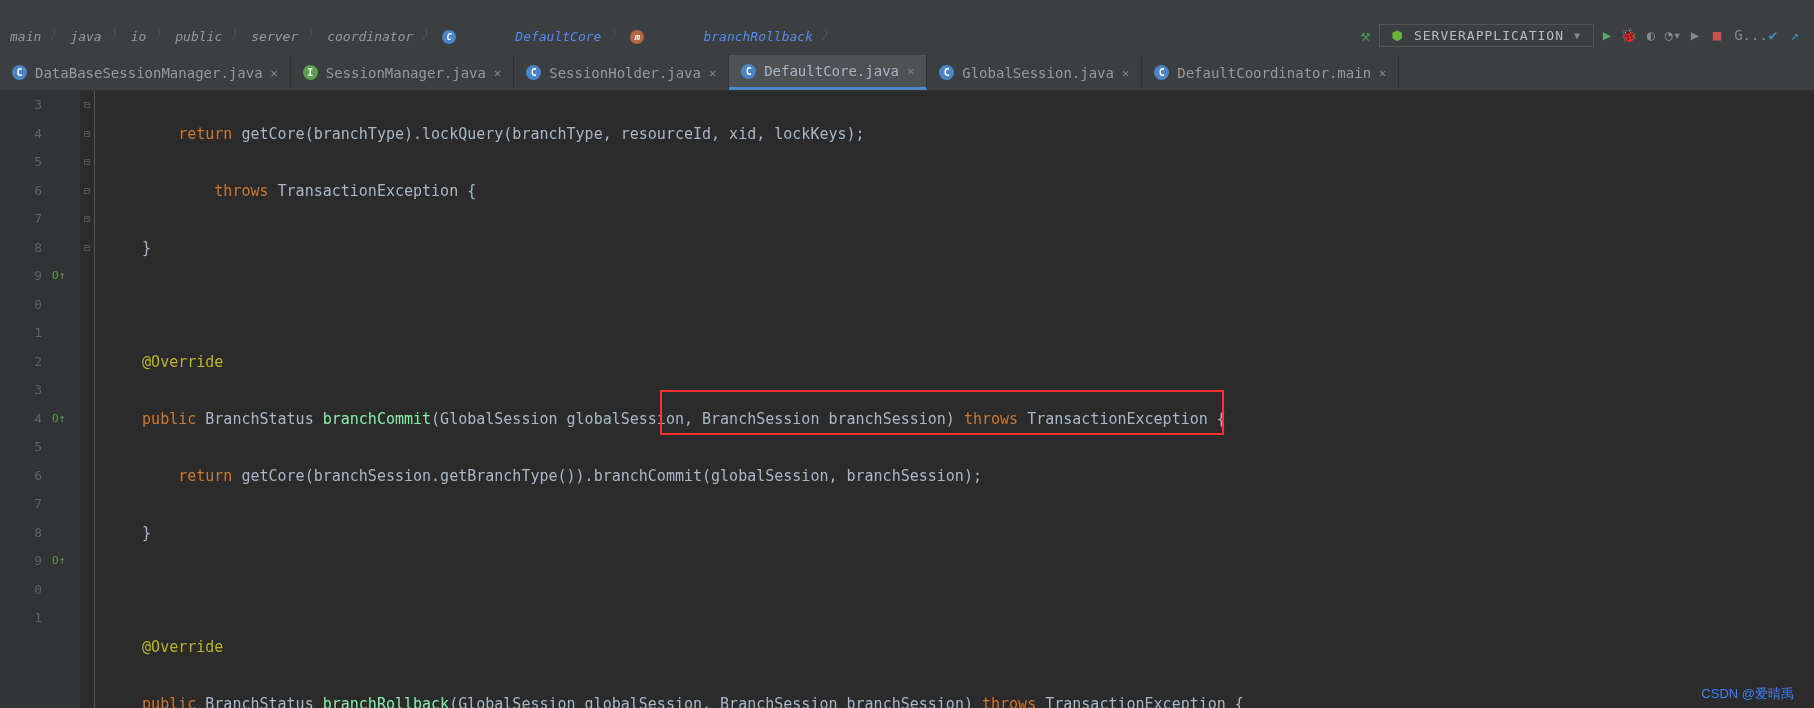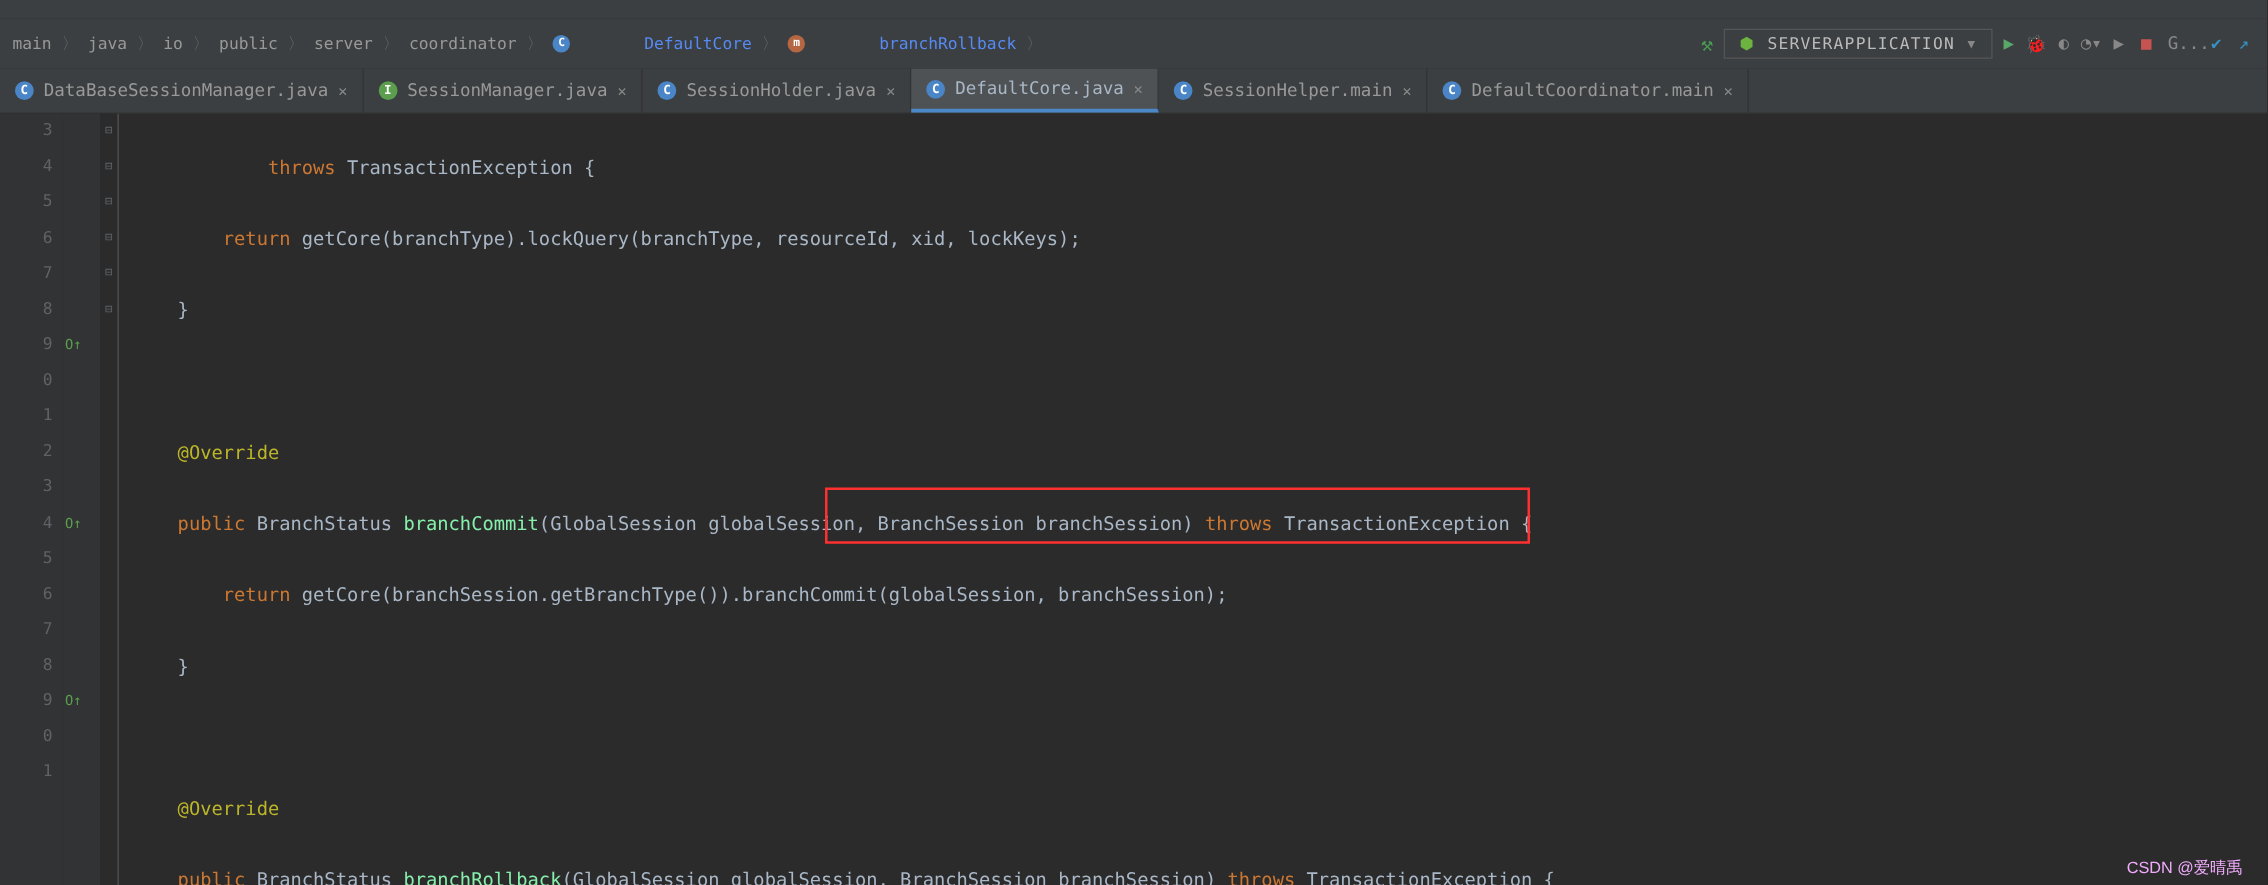--- a/index.html
+++ b/index.html
@@ -19,25 +19,26 @@
 .nav-row {
   display: flex;
   align-items: center;
   height: 40px;
   background: #3c3f41;
   padding: 0 10px;
   gap: 4px;
 }
 .breadcrumb {
   display: flex;
-  align-items: center;
+  align-items: flex-end;
   gap: 8px;
   flex: 1;
   font-size: 13px;
   color: #999;
+  font-style: italic;
 }
 .crumb { color: #999; cursor: pointer; }
 .crumb.cl { color: #568af2; margin-left: 48px; }
 .sep { color: #666; }
 .crumb-icon {
   width: 14px; height: 14px;
   border-radius: 50%;
   display: inline-flex;
   align-items: center;
   justify-content: center;
@@ -163,21 +164,21 @@
 .mtd { color: #86efac; }
 .hl-box {
   position: absolute;
   border: 2px solid #ff3030;
   pointer-events: none;
 }
 .watermark {
   position: absolute;
   right: 20px;
   bottom: 5px;
-  color: #f0abfc;
+  color: #3b82f6;
   font-size: 13px;
   font-family: sans-serif;
 }
 </style>
 </head>
 <body>
 
 <div class="top-bar"></div>
 
 <div class="nav-row">
@@ -235,21 +236,21 @@
     <span>SessionHolder.java</span>
     <span class="tab-close">✕</span>
   </div>
   <div class="tab active">
     <span class="tab-ic c">C</span>
     <span>DefaultCore.java</span>
     <span class="tab-close">✕</span>
   </div>
   <div class="tab">
     <span class="tab-ic c">C</span>
-    <span>SessionHelper.main</span>
+    <span>GlobalSession.java</span>
     <span class="tab-close">✕</span>
   </div>
   <div class="tab">
     <span class="tab-ic c">C</span>
     <span>DefaultCoordinator.main</span>
     <span class="tab-close">✕</span>
   </div>
 </div>
 
 <div class="editor">
@@ -294,22 +295,22 @@
       <div></div>
       <div>⊟</div>
       <div></div>
       <div></div>
     <div>⊟</div>
       <div></div>
       <div></div>
       <div></div>
   </div>
   <div class="code">
+<div><span>       </span><span class="kw">return</span><span> getCore(branchType).lockQuery(branchType, resourceId, xid, lockKeys);</span></div>
 <div><span>           </span><span class="kw">throws</span><span> TransactionException {</span></div>
-<div><span>       </span><span class="kw">return</span><span> getCore(branchType).lockQuery(branchType, resourceId, xid, lockKeys);</span></div>
 <div><span>   }</span></div>
 <div> </div>
 <div><span>   </span><span class="ann">@Override</span></div>
 <div><span>   </span><span class="kw">public</span><span> BranchStatus </span><span class="mtd">branchCommit</span><span>(GlobalSession globalSession, BranchSession branchSession) </span><span class="kw">throws</span><span> TransactionException {</span></div>
 <div><span>       </span><span class="kw">return</span><span> getCore(branchSession.getBranchType()).branchCommit(globalSession, branchSession);</span></div>
 <div><span>   }</span></div>
 <div> </div>
 <div><span>   </span><span class="ann">@Override</span></div>
 <div><span>   </span><span class="kw">public</span><span> BranchStatus </span><span class="mtd">branchRollback</span><span>(GlobalSession globalSession, BranchSession branchSession) </span><span class="kw">throws</span><span> TransactionException {</span></div>
 

